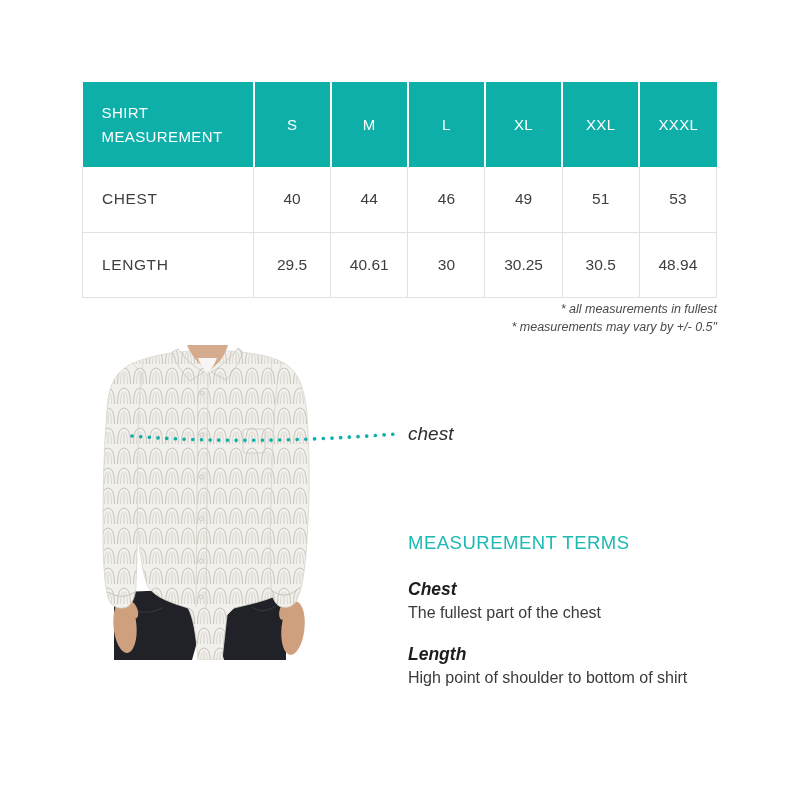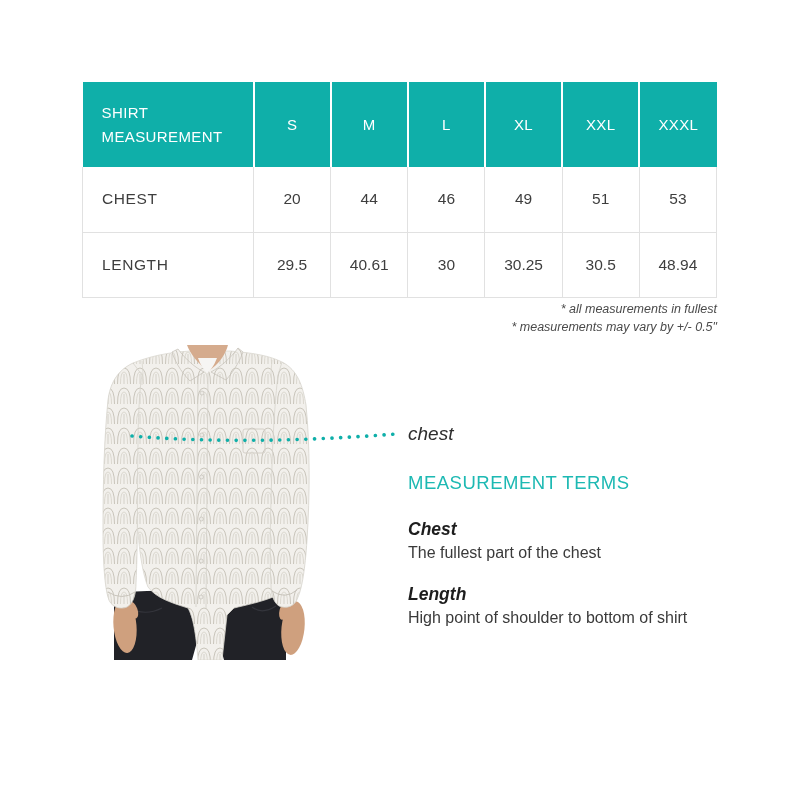--- a/index.html
+++ b/index.html
@@ -48,21 +48,21 @@
 
   
   .figure-svg{position:absolute;left:100px;top:345px;width:215px;height:315px;}
   .dotted-svg{position:absolute;left:126px;top:425px;width:276px;height:22px;z-index:3;}
   .chest-label{
     position:absolute;left:408px;top:423px;z-index:3;
     font-size:19px;font-style:italic;color:#2d2d2d;
   }
 
   
-  .terms{position:absolute;left:408px;top:472px;width:360px;}
+  .terms{position:absolute;left:408px;top:532px;width:360px;}
   .terms-heading{
     margin:0 0 25px 0;font-size:18.5px;font-weight:400;
     letter-spacing:.5px;color:var(--heading);
   }
   .term-name{
     font-size:17.5px;font-weight:700;font-style:italic;
     color:#1d1d1d;margin:0 0 4px 0;
   }
   .term-def{font-size:16px;color:#3a3a3a;margin:0 0 22px 0;}
 </style>
@@ -88,21 +88,21 @@
         <th>M</th>
         <th>L</th>
         <th>XL</th>
         <th>XXL</th>
         <th>XXXL</th>
       </tr>
     </thead>
     <tbody>
       <tr>
         <td class="row-label">CHEST</td>
-        <td>20</td>
+        <td>40</td>
         <td>44</td>
         <td>46</td>
         <td>49</td>
         <td>51</td>
         <td>53</td>
       </tr>
       <tr>
         <td class="row-label">LENGTH</td>
         <td>29.5</td>
         <td>40.61</td>

